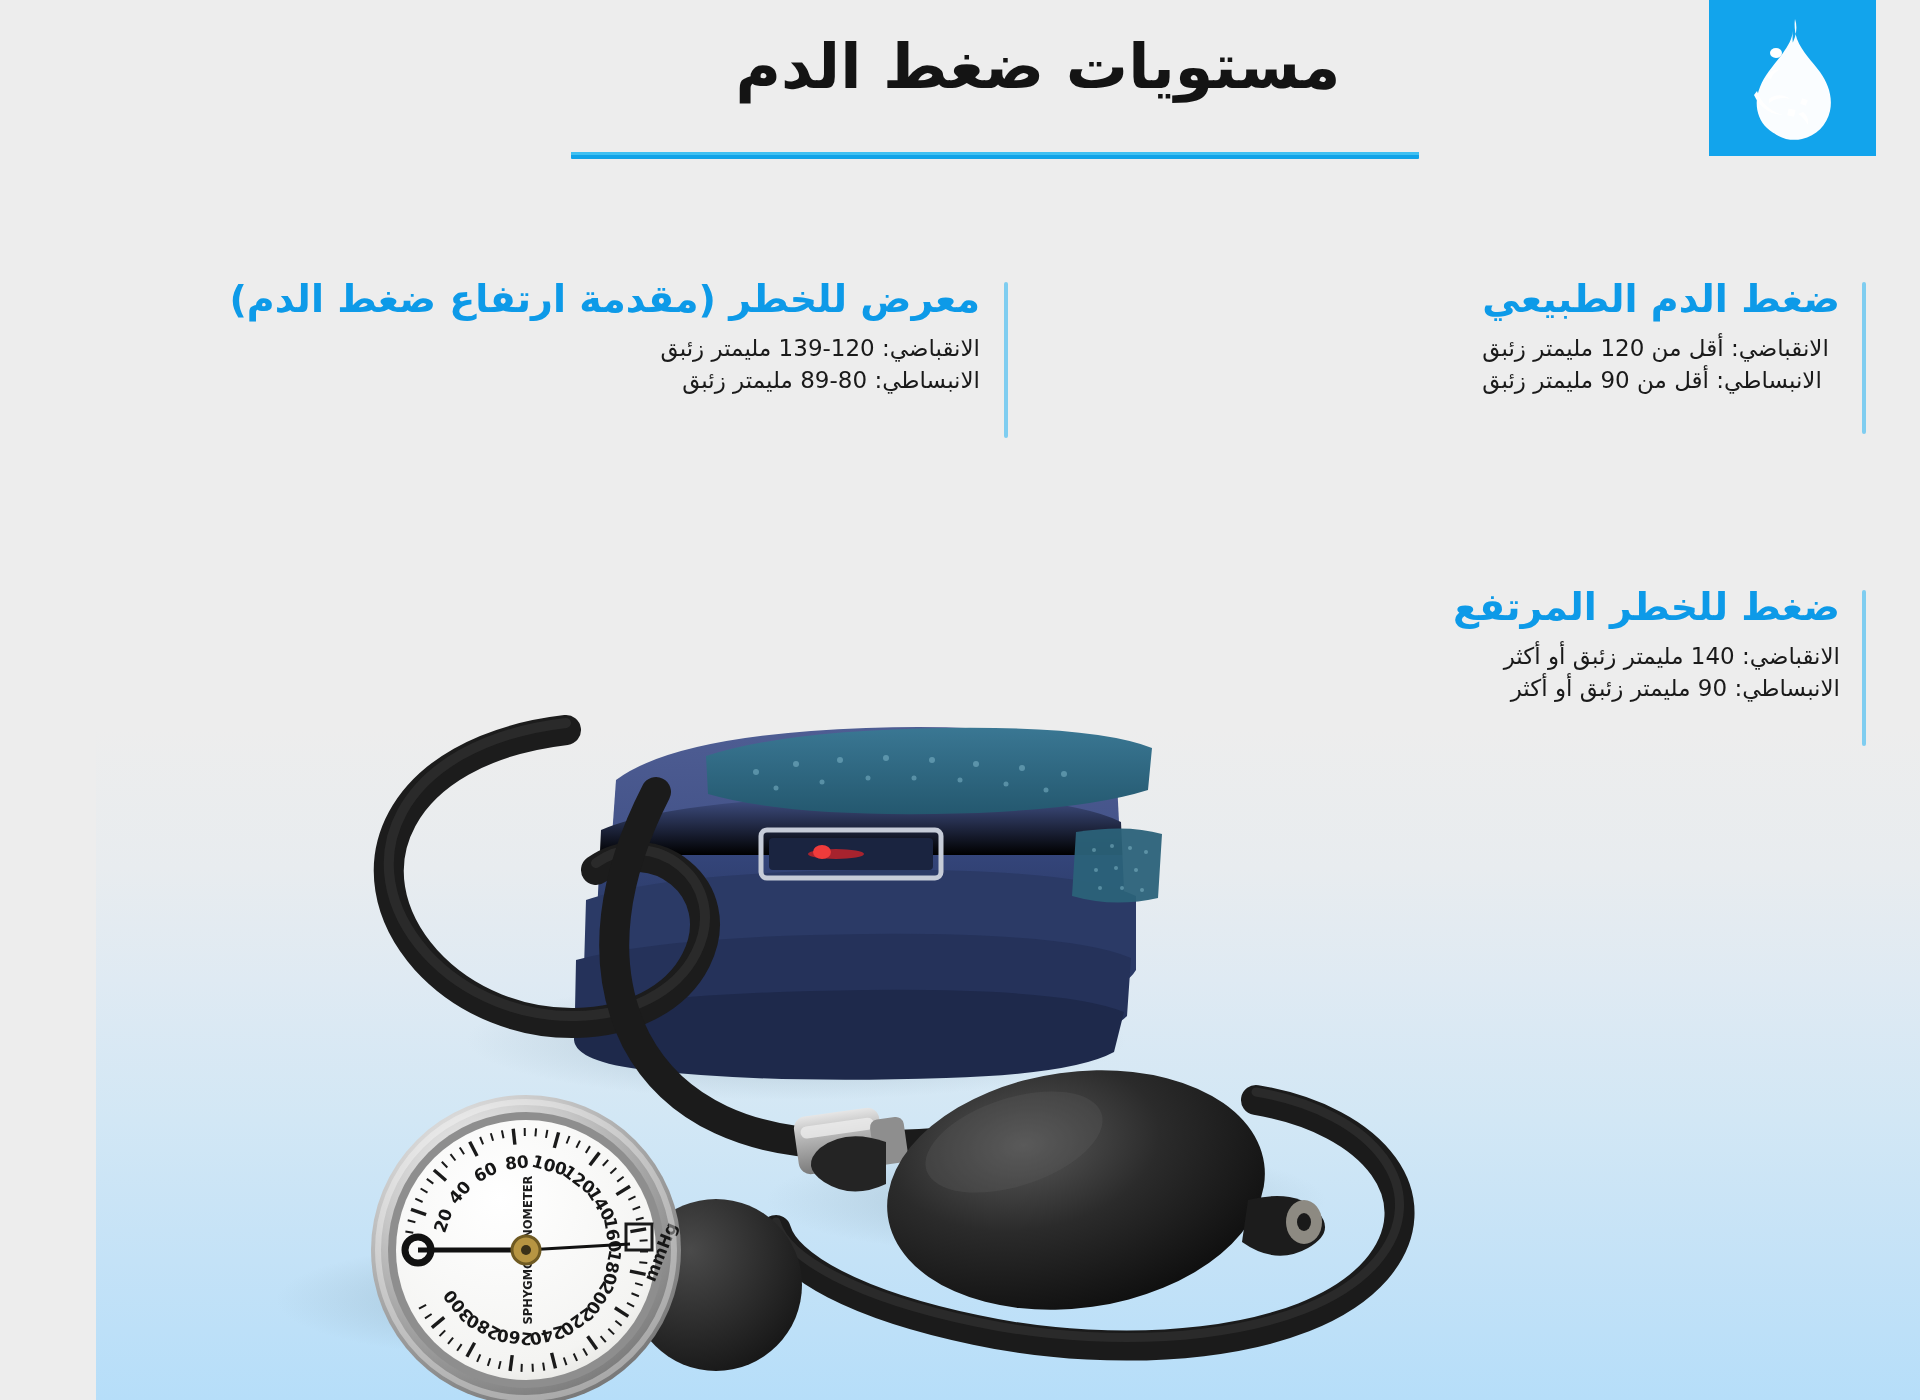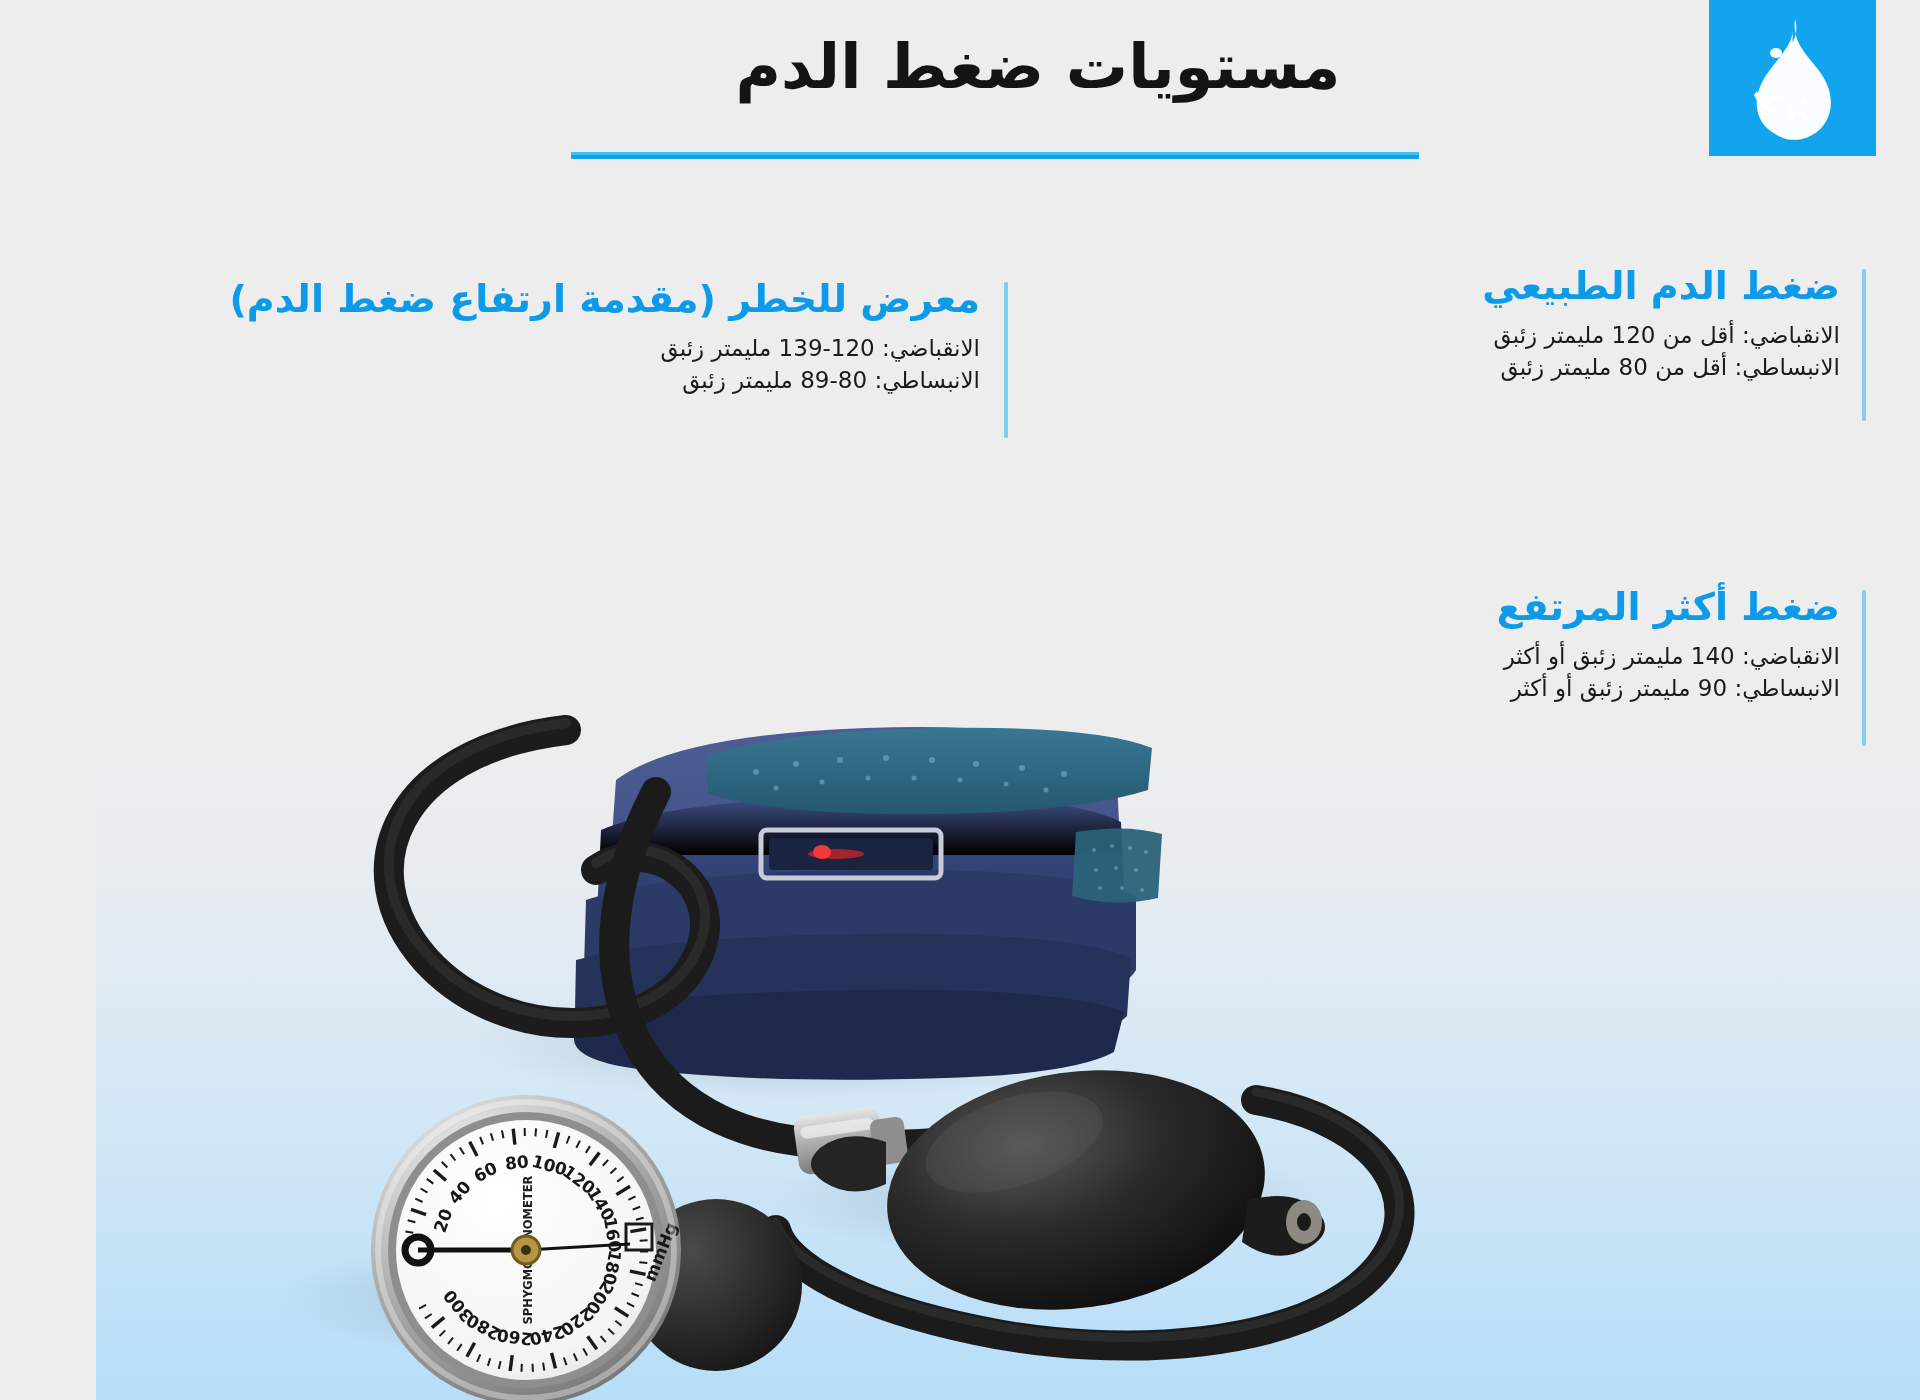--- a/index.html
+++ b/index.html
@@ -47,21 +47,21 @@
   .block h2{
     margin:0 0 8px 0;
     font-size:38px;font-weight:bold;color:#0d9ae8;
     line-height:1.25;white-space:nowrap;
   }
   .block .line{
     margin:0;font-size:23px;color:#1a1a1a;line-height:1.42;white-space:nowrap;
   }
 
   
-  #blk-normal{right:80px;top:263px;text-align:right;}
+  #blk-normal{right:80px;top:276px;text-align:left;}
   #blk-normal .vrule{right:-26px;height:152px;}
 
   
   #blk-risk{right:940px;top:276px;text-align:right;}
   #blk-risk .vrule{right:-28px;height:156px;}
 
   
   #blk-high{right:80px;top:584px;text-align:right;}
   #blk-high .vrule{right:-26px;height:156px;}
 
@@ -90,33 +90,33 @@
     </svg>
   </div>
 
   <div class="page-title">مستويات ضغط الدم</div>
   <div class="title-rule"></div>
 
   <div class="block" id="blk-normal">
     <div class="vrule"></div>
     <h2>ضغط الدم الطبيعي</h2>
     <p class="line">الانقباضي: أقل من 120 مليمتر زئبق</p>
-    <p class="line">الانبساطي: أقل من 80 مليمتر زئبق</p>
+    <p class="line">الانبساطي: أقل من 90 مليمتر زئبق</p>
   </div>
 
   <div class="block" id="blk-risk">
     <div class="vrule"></div>
     <h2>معرض للخطر (مقدمة ارتفاع ضغط الدم)</h2>
     <p class="line">الانقباضي: 120-139 مليمتر زئبق</p>
     <p class="line">الانبساطي: 80-89 مليمتر زئبق</p>
   </div>
 
   <div class="block" id="blk-high">
     <div class="vrule"></div>
-    <h2>ضغط أكثر المرتفع</h2>
+    <h2>ضغط للخطر المرتفع</h2>
     <p class="line">الانقباضي: 140 مليمتر زئبق أو أكثر</p>
     <p class="line">الانبساطي: 90 مليمتر زئبق أو أكثر</p>
   </div>
 
   <div id="photo">
     <svg viewBox="0 0 1500 1000" aria-hidden="true">
       <defs>
         <linearGradient id="cuffG" x1="0" y1="0" x2="0" y2="1">
           <stop offset="0%" stop-color="#43538a"></stop>
           <stop offset="35%" stop-color="#344karat"></stop>

